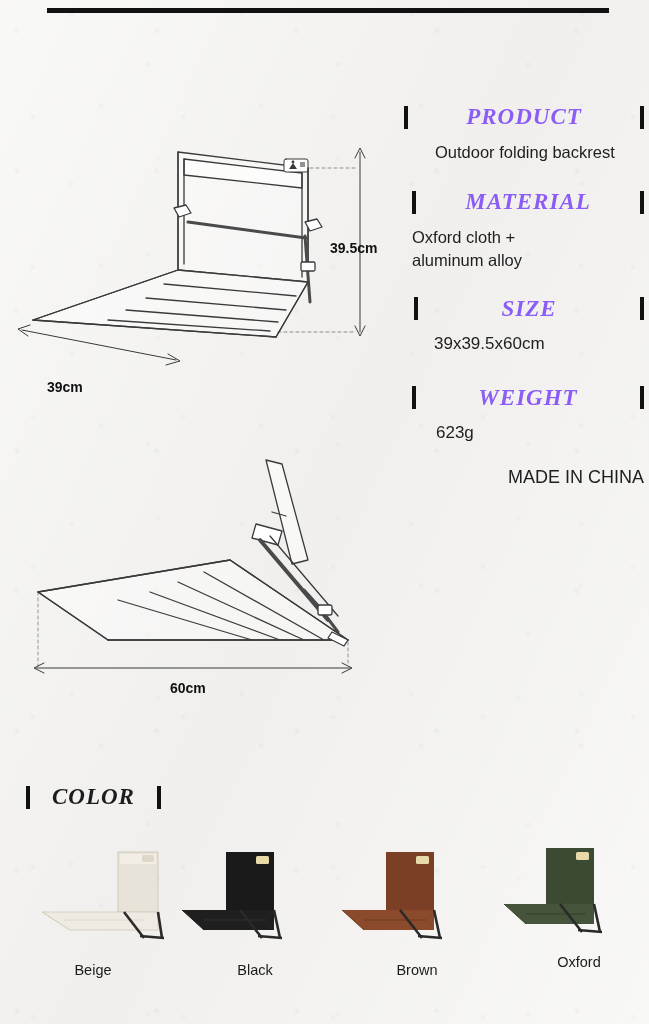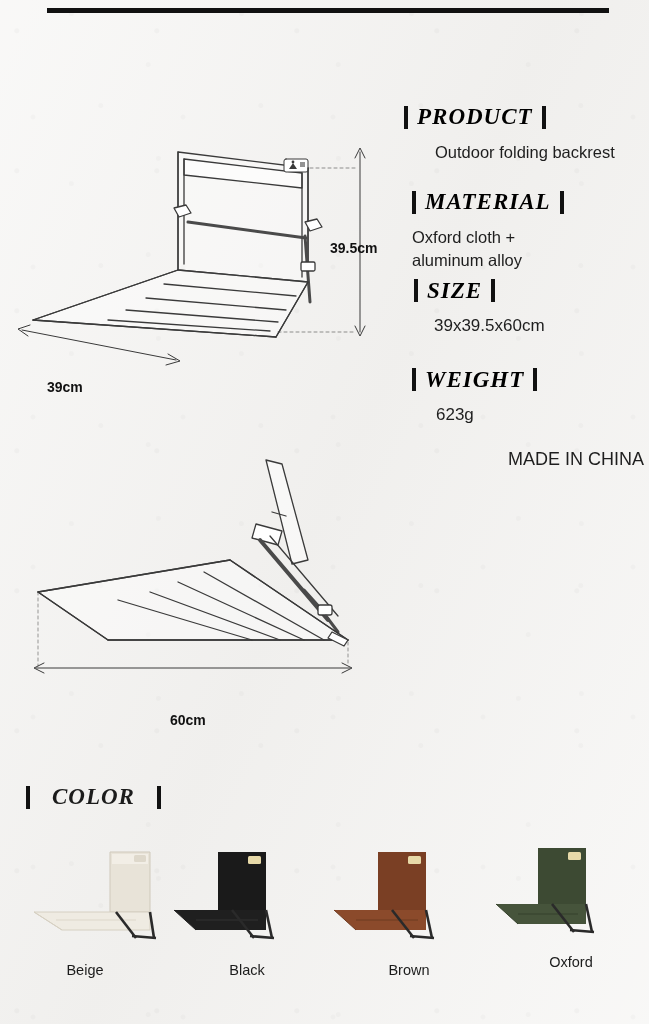--- a/index.html
+++ b/index.html
@@ -45,46 +45,47 @@
     top: 104px;
     width: 240px;
   }
   .spec-block { margin-bottom: 20px; }
   .spec-head {
     font-family: "Liberation Serif", serif;
     font-style: italic;
     font-weight: bold;
     font-size: 23px;
     letter-spacing: 1px;
-    color: #000000;
+    color: #8b5cf6;
     display: flex;
     align-items: center;
     gap: 9px;
     white-space: nowrap;
+    justify-content: space-between;
   }
   .bar {
     display: inline-block;
     width: 4px;
     height: 23px;
     background: #111;
     flex: 0 0 auto;
   }
   .spec-body {
     font-size: 16.5px;
     line-height: 1.35;
     color: #1e1e1e;
     margin-top: 11px;
     padding-left: 16px;
     white-space: pre-line;
   }
   #spec-0 { margin-bottom: 26px; }
   #spec-0 .spec-body { padding-left: 31px; }
   #spec-1 .spec-head { padding-left: 8px; }
   #spec-1 .spec-body { padding-left: 8px; }
-  #spec-1 { margin-bottom: 7px; }
+  #spec-1 { margin-bottom: 25px; }
   #spec-2 .spec-head { padding-left: 10px; }
   #spec-2 .spec-body { padding-left: 30px; font-size: 17px; }
   #spec-2 { margin-bottom: 29px; }
   #spec-3 .spec-head { padding-left: 8px; }
   #spec-3 .spec-body { padding-left: 32px; font-size: 17px; }
   #spec-3 { }
   #spec-4 .spec-head { padding-left: 4px; }
   #spec-4 .spec-body { padding-left: 32px; font-size: 18px; text-align: right; }
 
   
@@ -93,39 +94,39 @@
 
   .dim-label {
     position: absolute;
     font-family: "Liberation Sans", sans-serif;
     font-weight: bold;
     font-size: 14px;
     color: #111;
   }
   #dim-height { left: 330px; top: 240px; }
   #dim-width  { left: 47px;  top: 379px; }
-  #dim-depth  { left: 170px; top: 680px; margin-top: 32px; }
+  #dim-depth  { left: 170px; top: 680px; }
 
   
   .color-head {
     position: absolute;
     left: 26px;
     top: 784px;
     font-family: "Liberation Serif", serif;
     font-style: italic;
     font-weight: bold;
     font-size: 23px;
     letter-spacing: 1px;
     display: flex;
     align-items: center;
     gap: 22px;
   }
   .swatches {
     position: absolute;
-    left: 4px;
+    left: 12px;
     top: 838px;
     width: 603px;
     display: flex;
   }
   .swatch {
     width: 162px;
     text-align: center;
   }
   .swatch-img {
     height: 112px;

